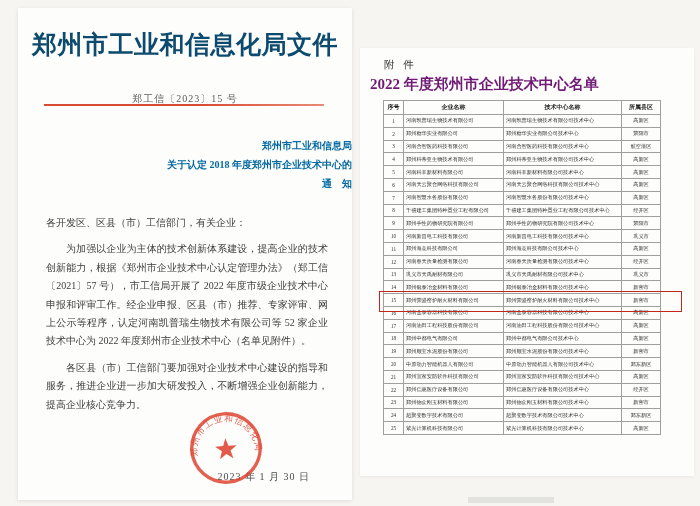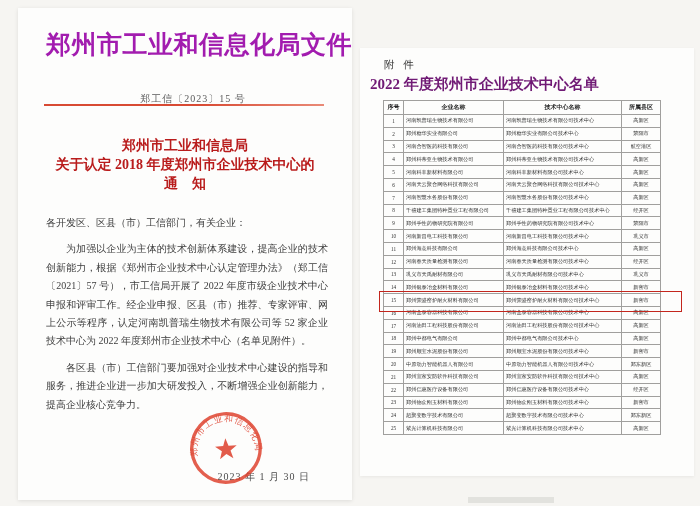--- a/index.html
+++ b/index.html
@@ -9,33 +9,33 @@
     font-family:"Liberation Serif","DejaVu Serif",serif;
     -webkit-text-size-adjust:none;
   }
   .page{position:absolute;background:#fdfdfc;}
   .page-left{left:18px;top:8px;width:334px;height:492px;box-shadow:0 1px 4px rgba(0,0,0,.10);}
   .page-right{left:360px;top:48px;width:334px;height:428px;box-shadow:0 1px 3px rgba(0,0,0,.06);}
 
   
   .masthead{
     position:absolute;top:20px;left:0;width:100%;text-align:center;
-    font-size:25px;font-weight:bold;color:#a21caf;letter-spacing:.5px;white-space:nowrap;margin-left:14px;
+    font-size:25px;font-weight:bold;color:#0c4a6e;letter-spacing:.5px;white-space:nowrap;
   }
   .docnum{
     position:absolute;top:84px;left:0;width:100%;text-align:center;
-    font-size:10px;color:#5a5a5a;letter-spacing:1px;padding-left:8px;
+    font-size:10px;color:#5a5a5a;letter-spacing:1px;
   }
   .redline{
     position:absolute;top:96px;left:26px;width:280px;height:2px;
     background:linear-gradient(to right,#d84a33 55%,#e98a77);
   }
   .doc-title{
-    position:absolute;top:128px;left:0;width:100%;text-align:center;
-    font-size:14px;font-weight:bold;color:#b91c1c;line-height:19px;
+    position:absolute;top:128px;left:0;width:100%;text-align:right;
+    font-size:10px;font-weight:bold;color:#0369a1;line-height:19px;
   }
   .doc-body{
     position:absolute;top:198px;left:20px;right:16px;
     font-size:10px;line-height:18.4px;color:#3d3d3d;text-align:justify;
   }
   .doc-body p{margin:8px;}
   .doc-body p.indent{text-indent:2em;}
   .attach-note{
     position:absolute;top:395px;left:45px;font-size:10px;color:#3d3d3d;
   }

